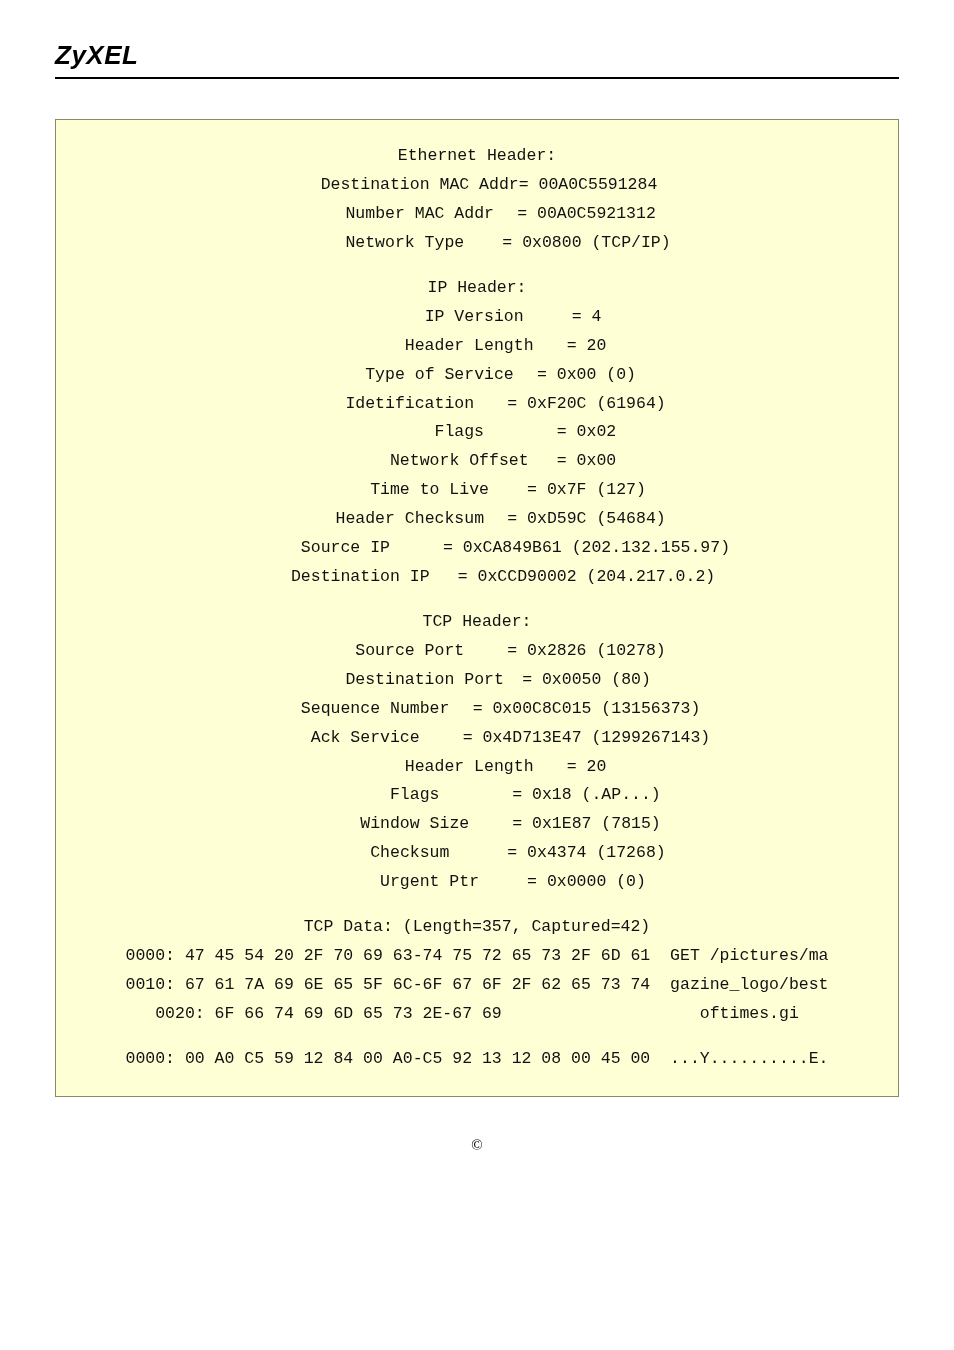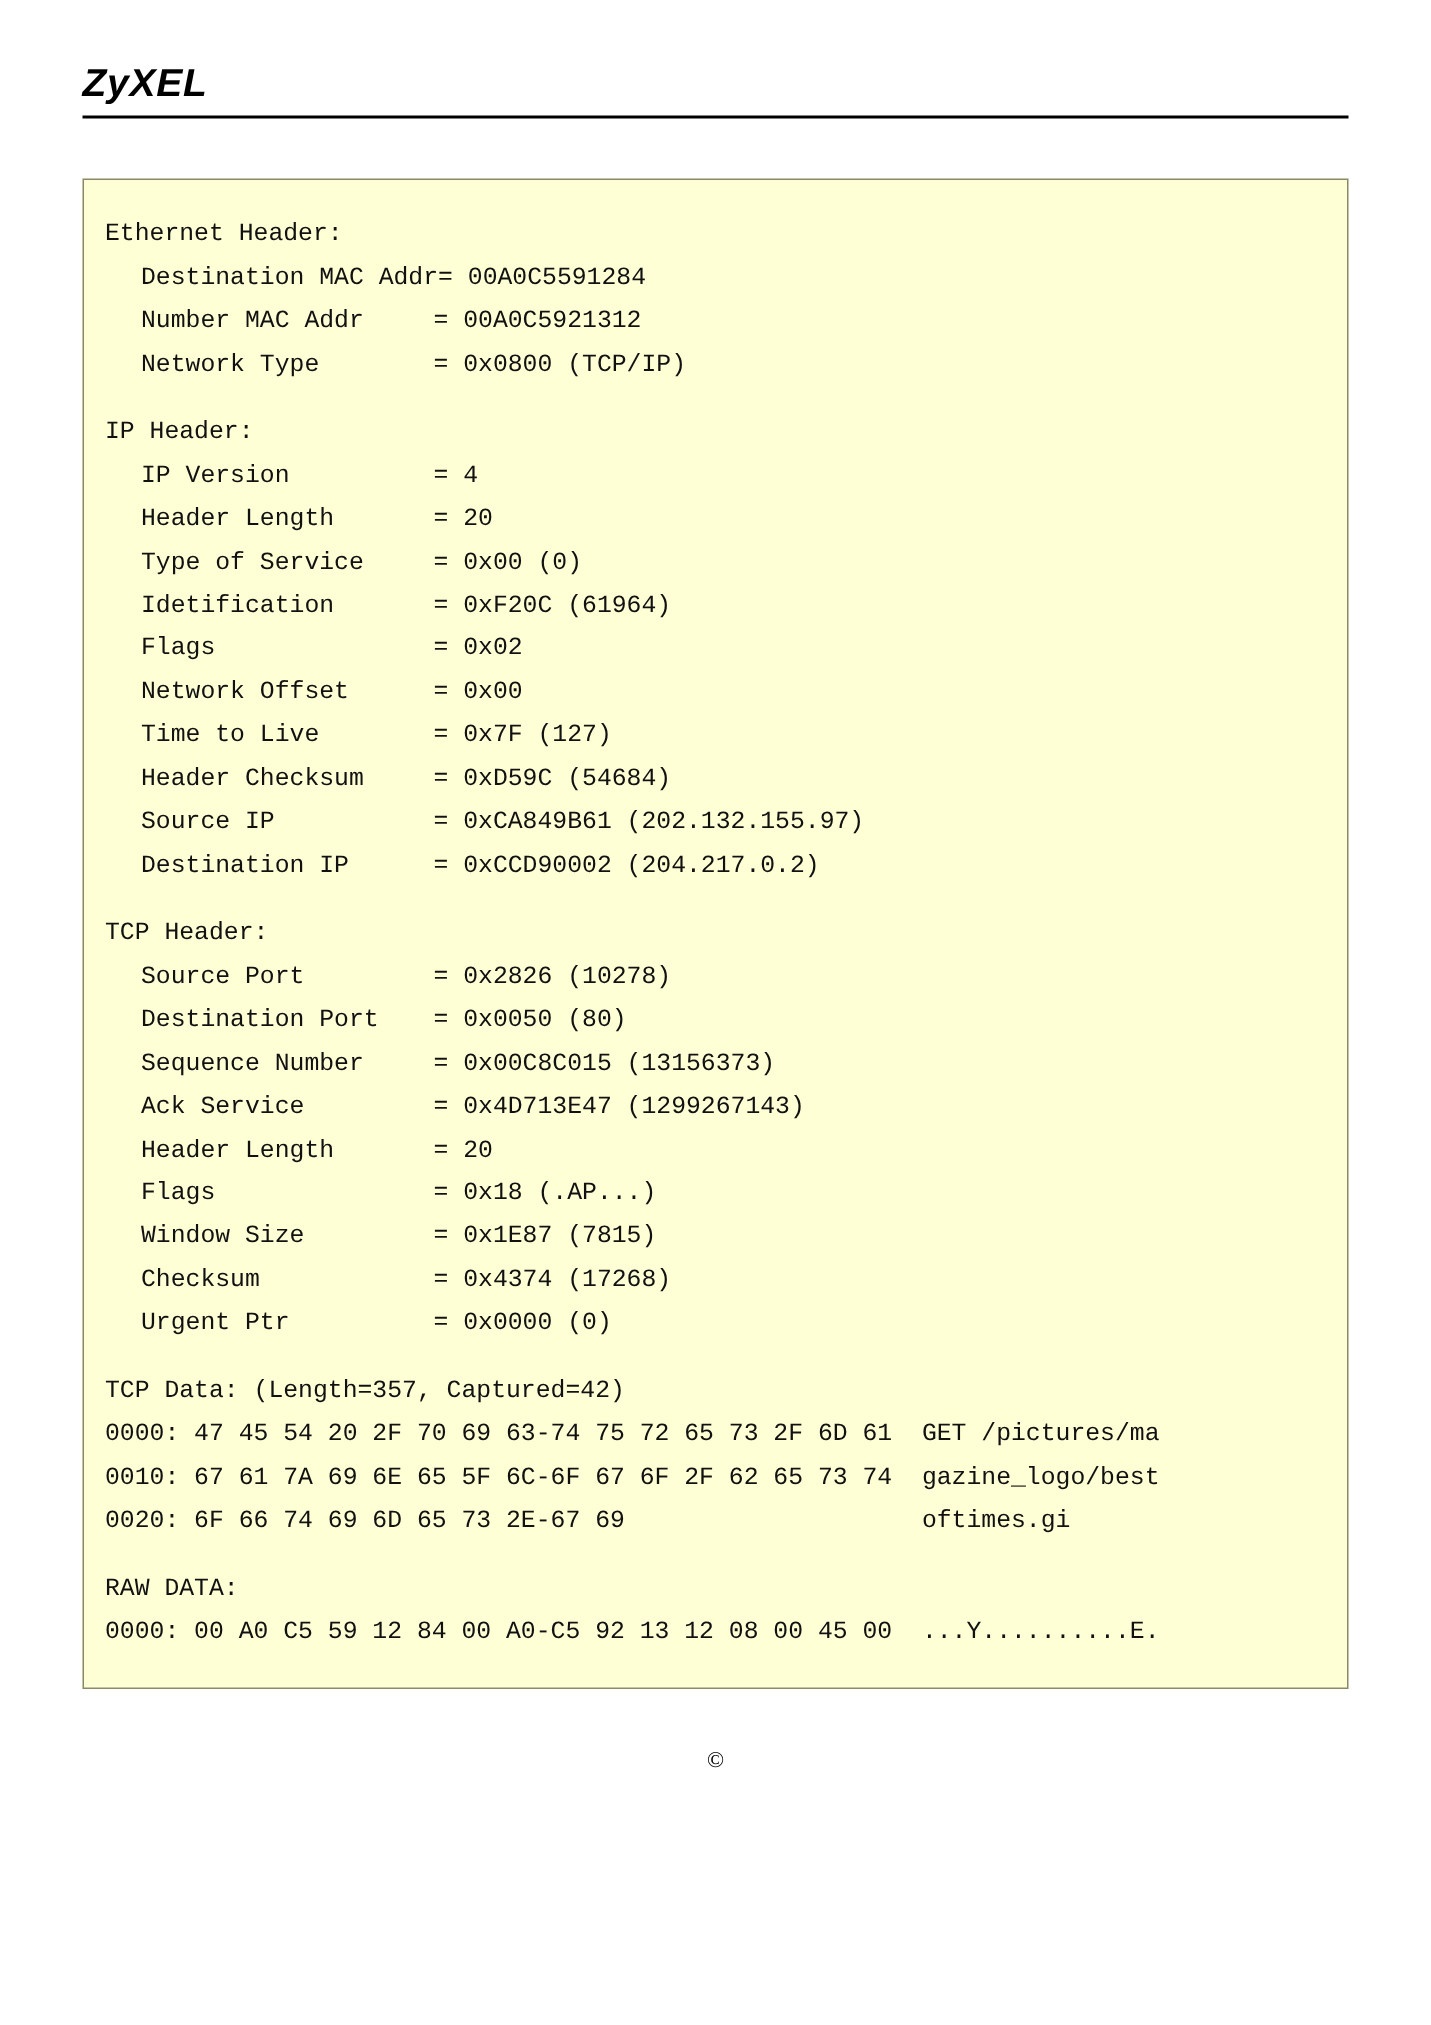--- a/index.html
+++ b/index.html
@@ -29,20 +29,21 @@
   .panel {
     margin: 40px 55px 0 55px;
     border: 1px solid #8a8a6a;
     background: #ffffd6;
     padding: 22px 14px 22px 14px;
     font-family: "Courier New", Courier, monospace;
     font-size: 16.5px;
     line-height: 1.75;
     color: #111;
     box-sizing: border-box;
+    text-align: center;
   }
   .section {
     margin: 0;
   }
   .section + .section {
     margin-top: 1.0em;
   }
   .row {
     white-space: pre;
   }
@@ -109,21 +110,20 @@
   </div>
 
   <div class="section">
     <div class="row hdr">TCP Data: (Length=357, Captured=42)</div>
     <div class="row hdr">0000: 47 45 54 20 2F 70 69 63-74 75 72 65 73 2F 6D 61  GET /pictures/ma</div>
     <div class="row hdr">0010: 67 61 7A 69 6E 65 5F 6C-6F 67 6F 2F 62 65 73 74  gazine_logo/best</div>
     <div class="row hdr">0020: 6F 66 74 69 6D 65 73 2E-67 69                    oftimes.gi</div>
   </div>
 
   <div class="section">
-    <div class="row hdr">RAW DATA:</div>
     <div class="row hdr">0000: 00 A0 C5 59 12 84 00 A0-C5 92 13 12 08 00 45 00  ...Y..........E.</div>
   </div>
 
 </div>
 
 <div class="footer">©</div>
 
 </div>
 
 </body></html>

